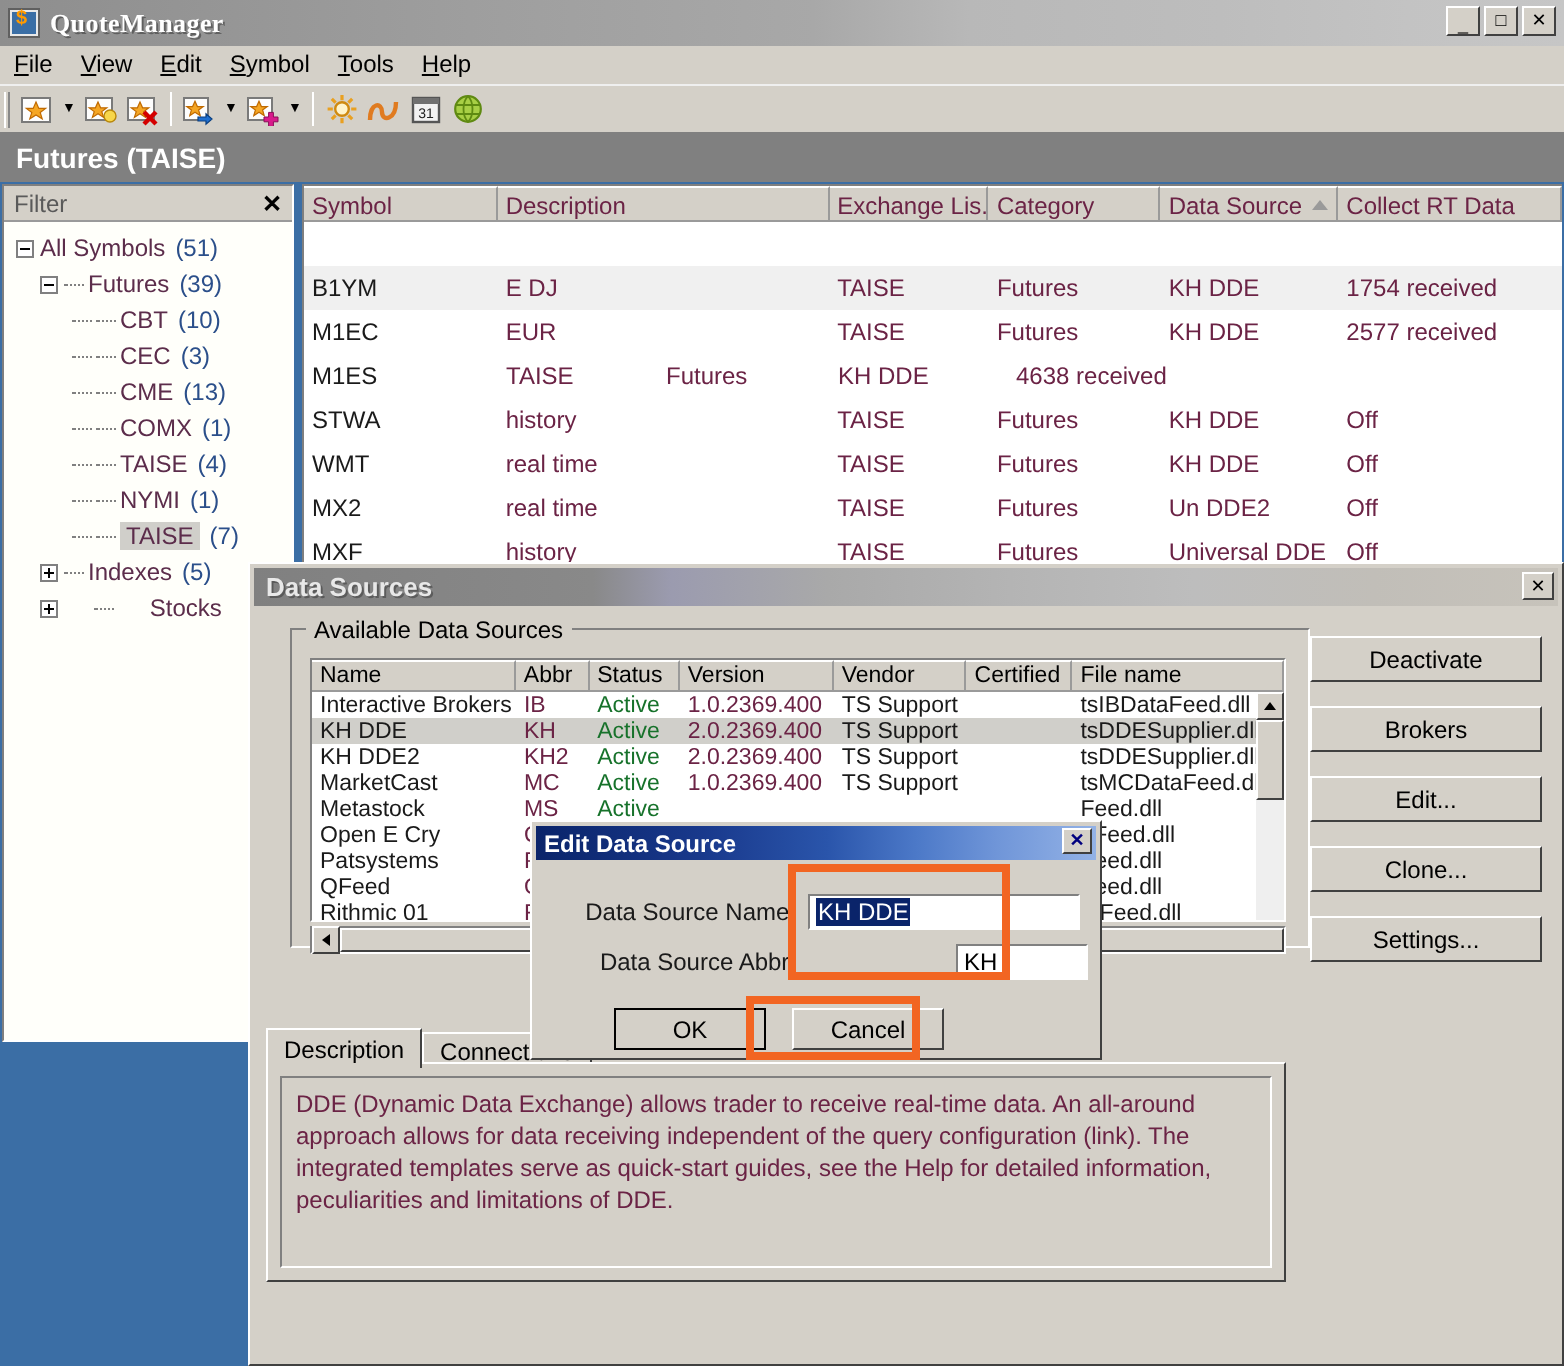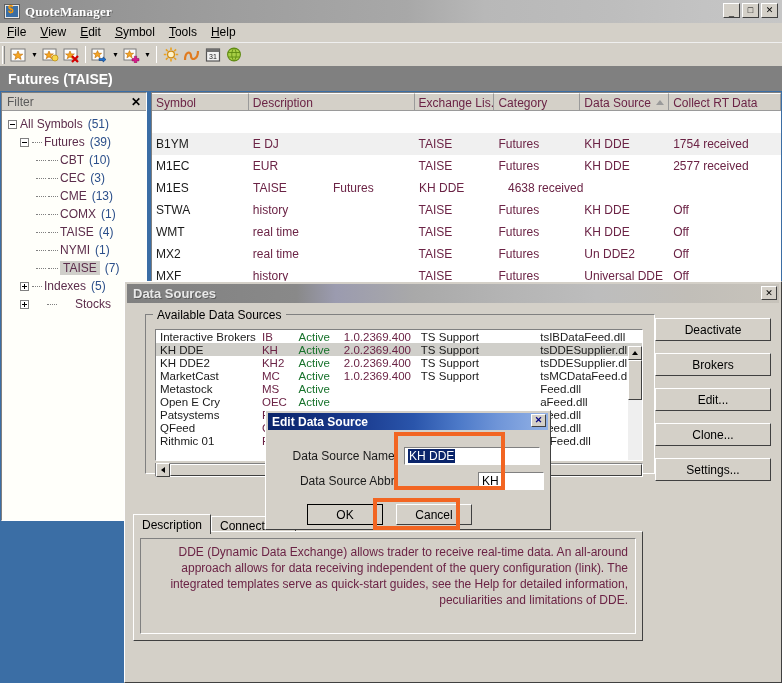--- a/index.html
+++ b/index.html
@@ -261,21 +261,21 @@
 
   #desc-panel{
     position:absolute; left:8px; top:249px; width:510px; height:110px;
     background:#d4d0c8;
     border-top:1px solid #fff; border-left:1px solid #fff;
     border-right:1px solid #404040; border-bottom:1px solid #404040;
   }
   #desc-inner{
     position:absolute; left:6px; top:6px; right:6px; bottom:6px;
     border:1px solid #808080; border-right-color:#fff; border-bottom-color:#fff;
-    padding:5px 7px; font-size:12px; line-height:16px; color:#6b2345;text-align:right;
+    padding:5px 7px; font-size:12px; line-height:16px; color:#6b2345;
   }
 
   
   #edit-dialog{
     position:absolute; left:265px; top:410px; width:286px; height:120px;
     background:#d4d0c8;
     border-top:1px solid #ffffff; border-left:1px solid #ffffff;
     border-right:1px solid #404040; border-bottom:1px solid #404040;
     z-index:40;
   }
@@ -587,20 +587,43 @@
   <div id="ds-dialog">
     <div id="ds-title">
       <div id="ds-title-text">Data Sources</div>
       <div id="ds-close"><span>✕</span></div>
     </div>
 
     <div class="gbox" id="avail-group">
       <div class="gbox-legend">Available Data Sources</div>
 
       <div id="ds-table">
+        <div id="ds-thead">
+          <div class="dh" style="width:106px">
+              <span>Name</span>
+            </div>
+          <div class="dh" style="width:38px">
+              <span>Abbr</span>
+            </div>
+          <div class="dh" style="width:47px">
+              <span>Status</span>
+            </div>
+          <div class="dh" style="width:80px">
+              <span>Version</span>
+            </div>
+          <div class="dh" style="width:69px">
+              <span>Vendor</span>
+            </div>
+          <div class="dh" style="width:55px">
+              <span>Certified</span>
+            </div>
+          <div class="dh" style="width:110px">
+              <span>File name</span>
+            </div>
+        </div>
 
         <div>
           <div class="drow">
             <div class="dc name" style="width:106px">Interactive Brokers</div>
             <div class="dc" style="width:38px">IB</div>
             <div class="dc status" style="width:47px">Active</div>
             <div class="dc ver" style="width:80px">1.0.2369.400</div>
             <div class="dc vendor" style="width:69px">TS Support</div>
             <div class="dc" style="width:55px"></div>
             <div class="dc fname" style="width:110px">tsIBDataFeed.dll</div>

